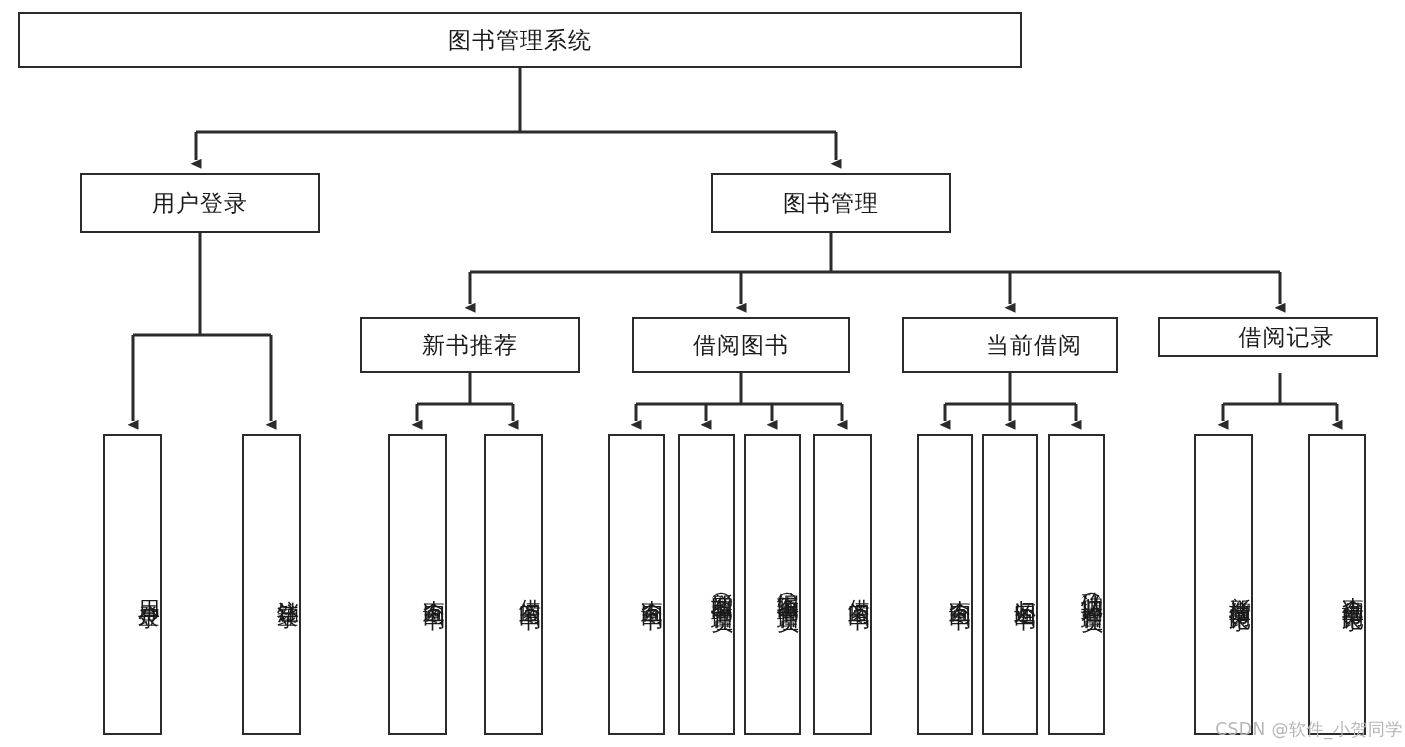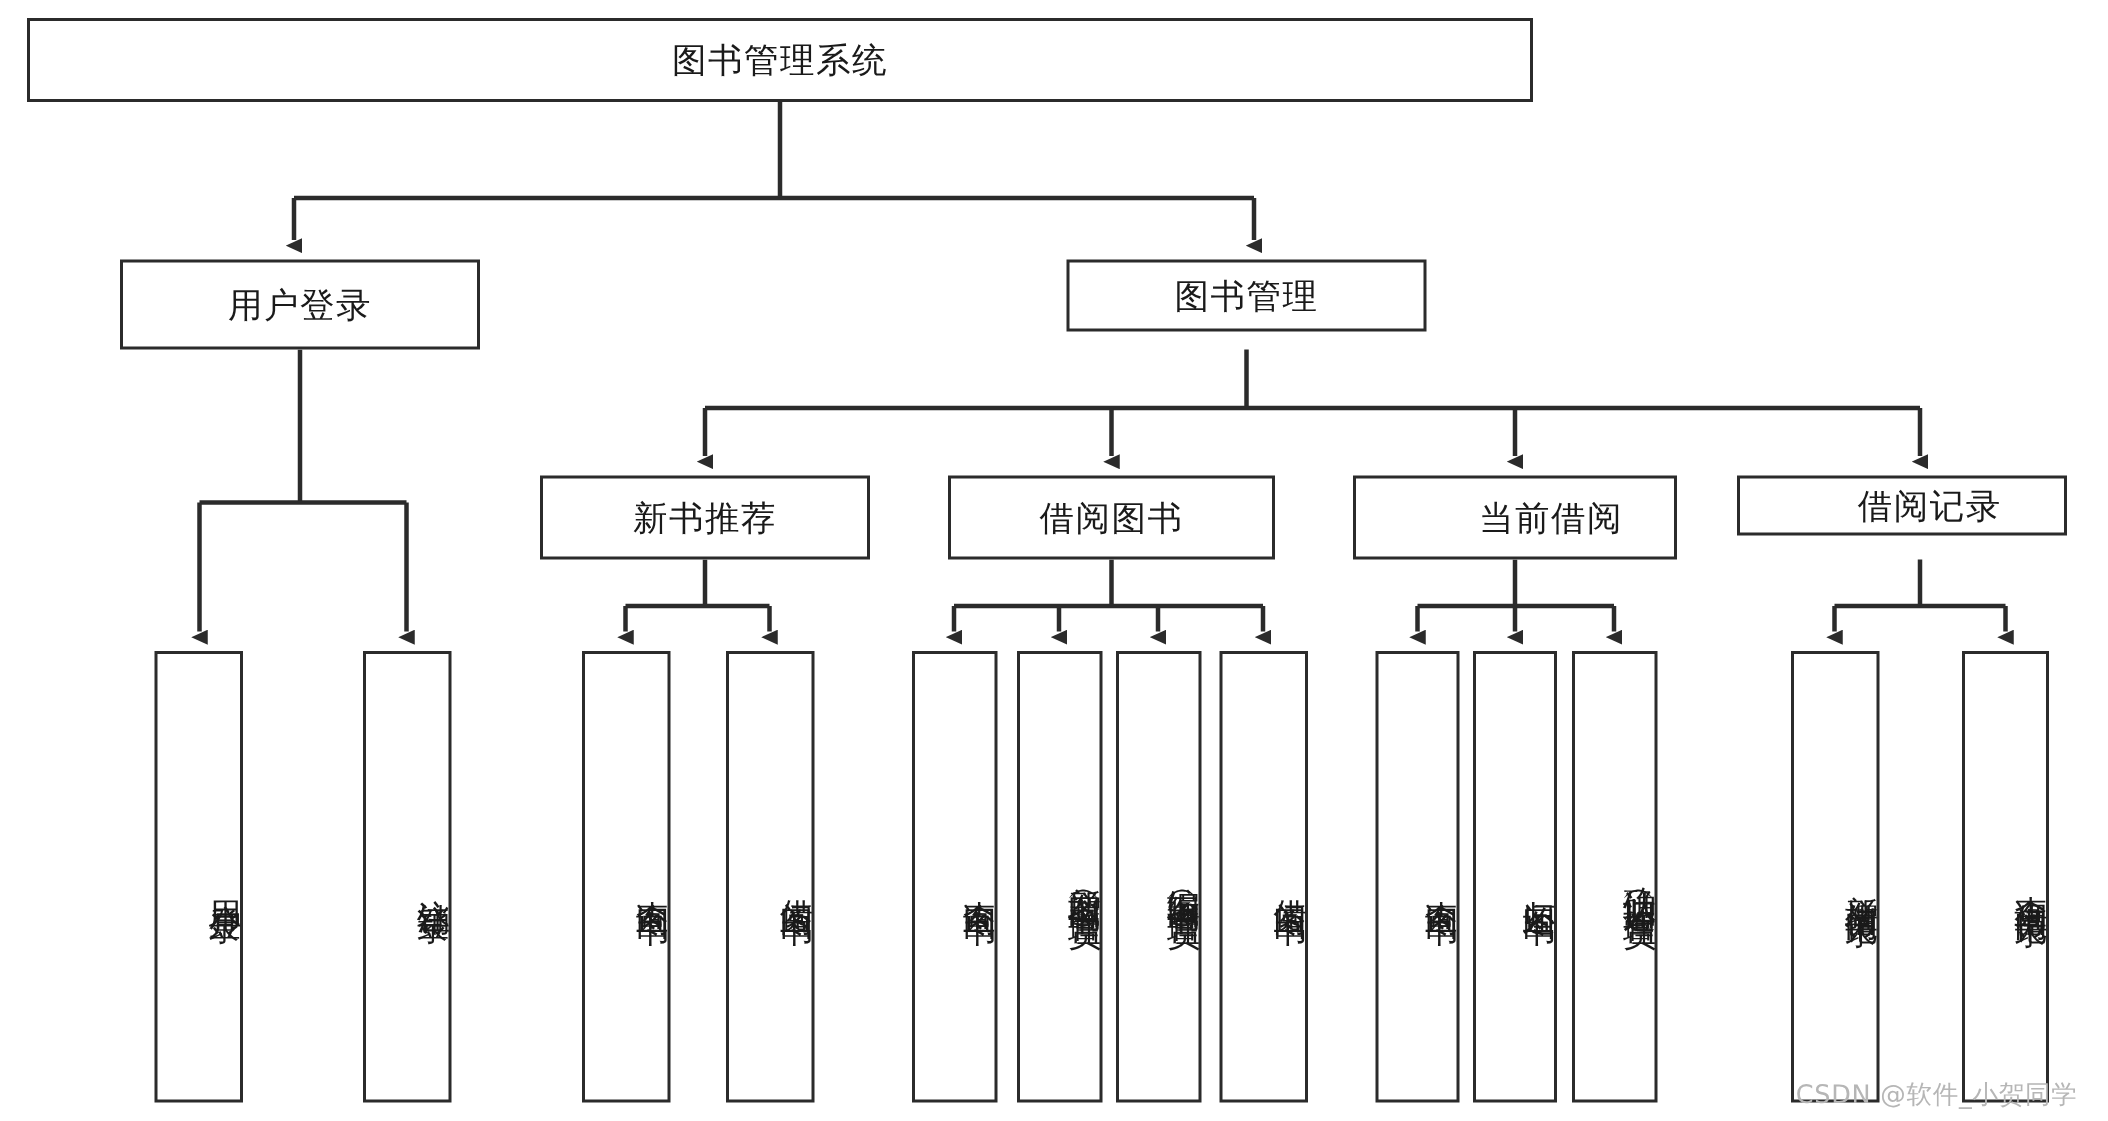--- a/index.html
+++ b/index.html
@@ -49,21 +49,21 @@
     padding-top: 6px;
     line-height: 1.0;
   }
   .node.vert > span {
     writing-mode: vertical-rl;
     text-orientation: upright;
     display: block;
   }
   .watermark {
     position: absolute;
-    right: 20px;
+    right: 2px;
     bottom: 6px;
     font-size: 17px;
     color: #b6b6b6;
     letter-spacing: 0.5px;
     white-space: nowrap;
   }
 </style>
 </head>
 <body>
 
@@ -119,21 +119,21 @@
     </g>
   </svg>
 
   <div class="node horiz" id="node-root" style="left: 18px; top: 12px; width: 1004px; height: 56px;">
     <span>图书管理系统</span>
   </div>
 
   <div class="node horiz" id="node-l2-0" style="left: 80px; top: 173px; width: 240px; height: 60px;">
     <span>用户登录</span>
   </div>
-  <div class="node horiz" id="node-l2-1" style="left: 711px; top: 173px; width: 240px; height: 48px;">
+  <div class="node horiz" id="node-l2-1" style="left: 711px; top: 173px; width: 240px; height: 60px;">
     <span>图书管理</span>
   </div>
 
   <div class="node horiz" id="node-l3-0" style="left: 360px; top: 317px; width: 220px; height: 56px;">
     <span>新书推荐</span>
   </div>
   <div class="node horiz" id="node-l3-1" style="left: 632px; top: 317px; width: 218px; height: 56px;">
     <span>借阅图书</span>
   </div>
   <div class="node horiz" id="node-l3-2" style="left: 902px; top: 317px; width: 216px; height: 56px; padding-left: 48px;">

